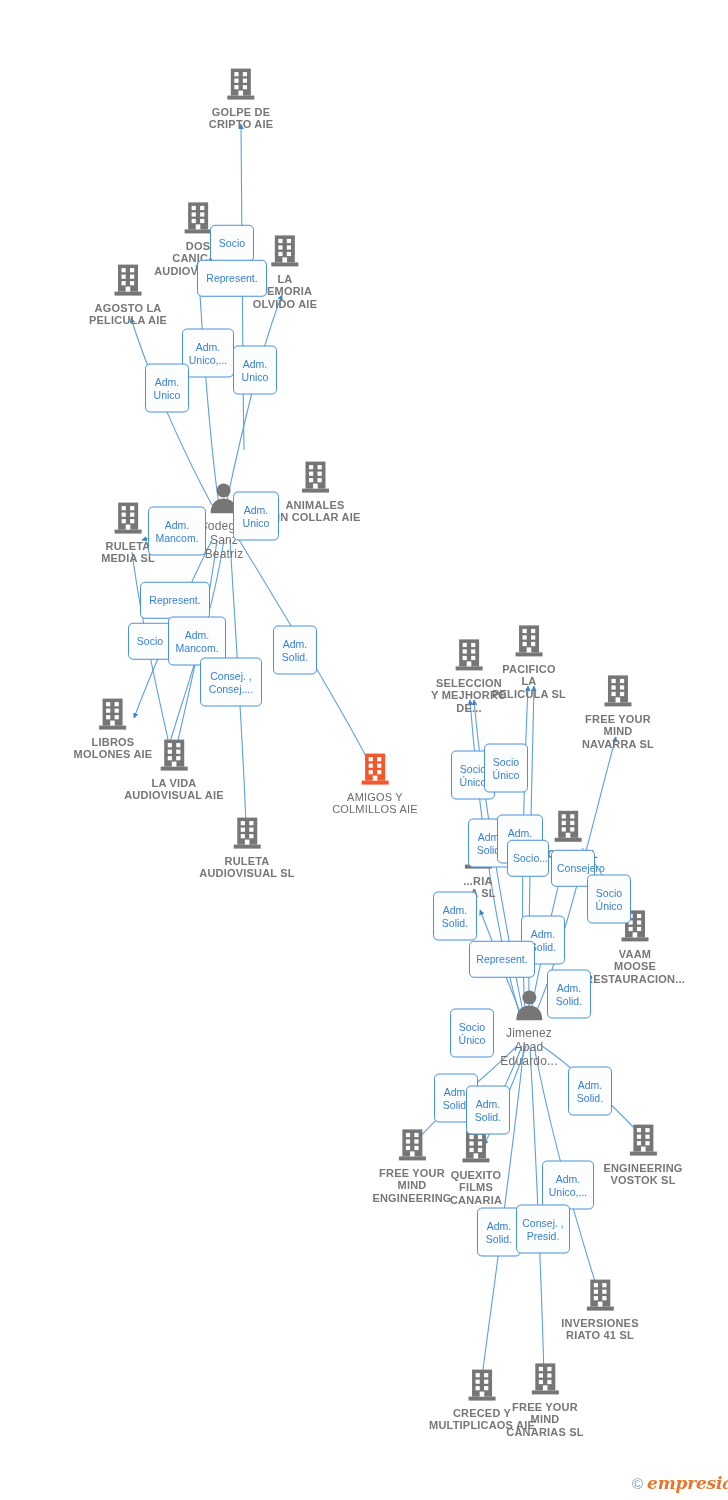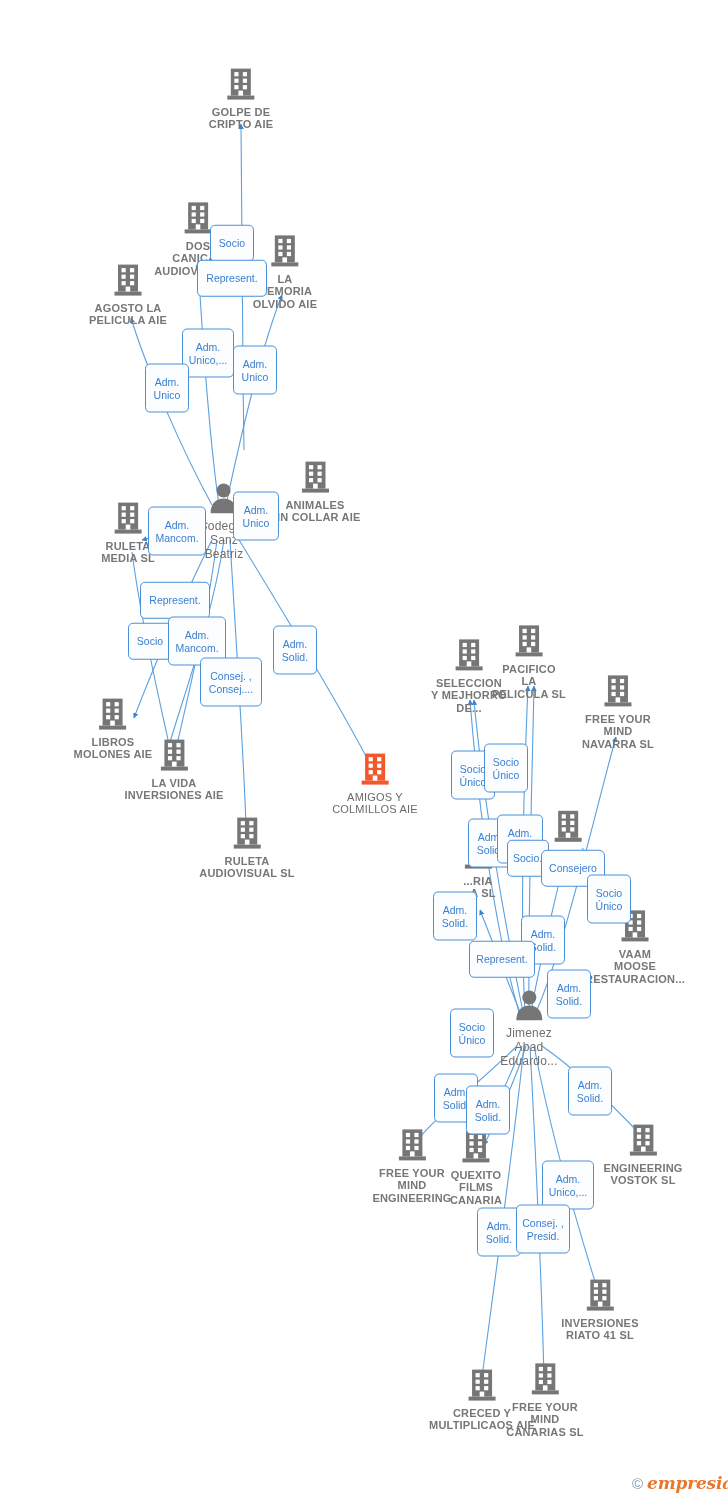--- a/index.html
+++ b/index.html
@@ -203,21 +203,21 @@
             <rect x="1.5" y="28.5" width="27" height="4" fill="#767676"></rect>
             <rect x="8.5" y="5" width="4.2" height="4.2" fill="#fff"></rect>
             <rect x="17" y="5" width="4.2" height="4.2" fill="#fff"></rect>
             <rect x="8.5" y="11.5" width="4.2" height="4.2" fill="#fff"></rect>
             <rect x="17" y="11.5" width="4.2" height="4.2" fill="#fff"></rect>
             <rect x="8.5" y="18" width="4.2" height="4.2" fill="#fff"></rect>
             <rect x="17" y="18" width="4.2" height="4.2" fill="#fff"></rect>
             <rect x="12.6" y="23.5" width="4.6" height="5" fill="#fff"></rect>
           </svg></span>
         <span class="nlabel">LA VIDA
-INVERSIONES AIE</span>
+AUDIOVISUAL AIE</span>
       </div>
       <div class="node company" style="left: 235px; top: 848px;">
         <span class="icon"><svg width="30" height="34" viewBox="0 0 30 34">
             <rect x="5" y="1.5" width="20" height="27" fill="#767676"></rect>
             <rect x="1.5" y="28.5" width="27" height="4" fill="#767676"></rect>
             <rect x="8.5" y="5" width="4.2" height="4.2" fill="#fff"></rect>
             <rect x="17" y="5" width="4.2" height="4.2" fill="#fff"></rect>
             <rect x="8.5" y="11.5" width="4.2" height="4.2" fill="#fff"></rect>
             <rect x="17" y="11.5" width="4.2" height="4.2" fill="#fff"></rect>
             <rect x="8.5" y="18" width="4.2" height="4.2" fill="#fff"></rect>
@@ -461,21 +461,21 @@
 Solid.</div>
       <div class="elabel" style="left: 461px; top: 775px; width: 44px; min-height: 34px;">Socio
 Único</div>
       <div class="elabel" style="left: 494px; top: 768px; width: 44px; min-height: 34px;">Socio
 Único</div>
       <div class="elabel" style="left: 478px; top: 843px; width: 44px; min-height: 34px;">Adm.
 Solid.</div>
       <div class="elabel" style="left: 508px; top: 839px; width: 46px; min-height: 34px;">Adm.
 Solid.</div>
       <div class="elabel" style="left: 516px; top: 858px; width: 42px; min-height: 18px;">Socio...</div>
-      <div class="elabel" style="left: 561px; top: 868px; width: 64px; min-height: 20px; border-radius: 6px;">Consejero</div>
+      <div class="elabel" style="left: 561px; top: 868px; width: 44px; min-height: 20px;">Consejero</div>
       <div class="elabel" style="left: 597px; top: 899px; width: 44px; min-height: 34px;">Socio
 Único</div>
       <div class="elabel" style="left: 443px; top: 916px; width: 44px; min-height: 34px;">Adm.
 Solid.</div>
       <div class="elabel" style="left: 531px; top: 940px; width: 44px; min-height: 34px;">Adm.
 Solid.</div>
       <div class="elabel" style="left: 490px; top: 959px; width: 66px; min-height: 20px;">Represent.</div>
       <div class="elabel" style="left: 557px; top: 994px; width: 44px; min-height: 34px;">Adm.
 Solid.</div>
       <div class="elabel" style="left: 460px; top: 1033px; width: 44px; min-height: 34px;">Socio

